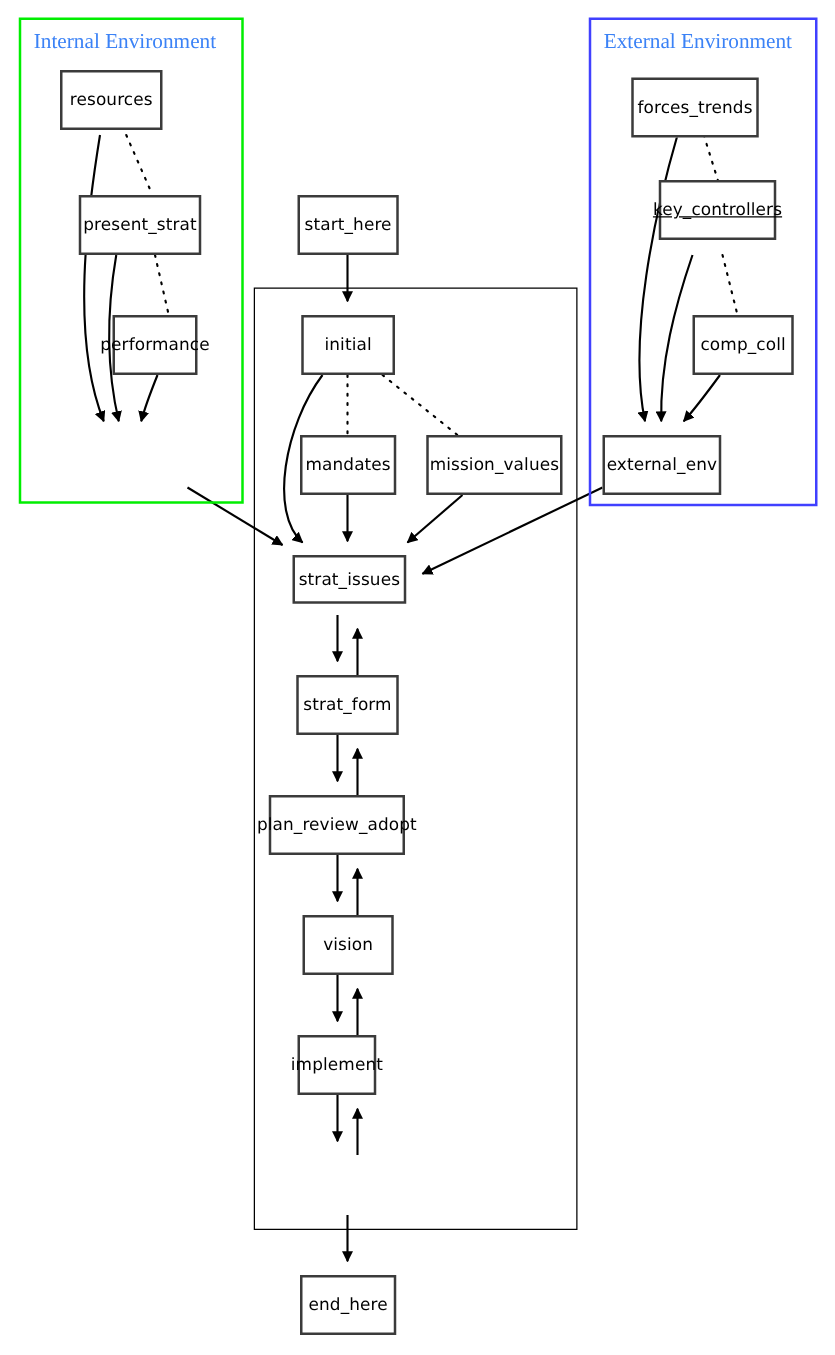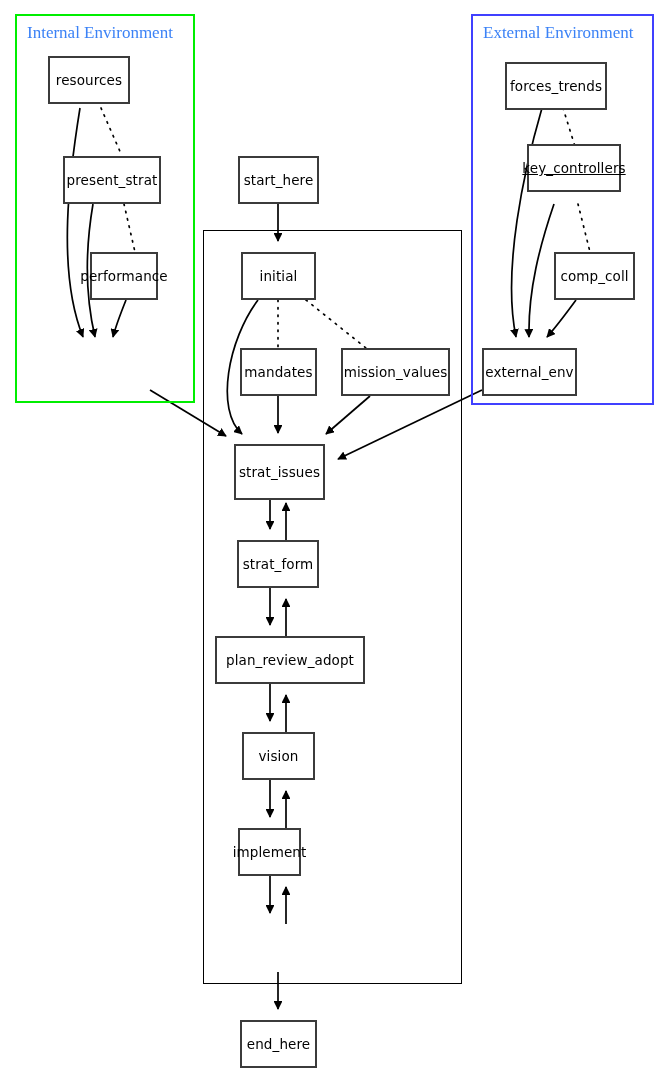--- a/index.html
+++ b/index.html
@@ -131,27 +131,27 @@
   </div>
   <div class="node" id="node-initial" style="left: 241px; top: 252px; width: 75px; height: 48px;">
     <span>initial</span>
   </div>
   <div class="node" id="node-mandates" style="left: 240px; top: 348px; width: 77px; height: 48px;">
     <span>mandates</span>
   </div>
   <div class="node" id="node-mission_values" style="left: 341px; top: 348px; width: 109px; height: 48px;">
     <span>mission_values</span>
   </div>
-  <div class="node" id="node-strat_issues" style="left: 234px; top: 444px; width: 91px; height: 56px;">
+  <div class="node" id="node-strat_issues" style="left: 234px; top: 444px; width: 91px; height: 39px;">
     <span>strat_issues</span>
   </div>
   <div class="node" id="node-strat_form" style="left: 237px; top: 540px; width: 82px; height: 48px;">
     <span>strat_form</span>
   </div>
-  <div class="node" id="node-plan_review_adopt" style="left: 215px; top: 636px; width: 150px; height: 48px;">
+  <div class="node" id="node-plan_review_adopt" style="left: 215px; top: 636px; width: 109px; height: 48px;">
     <span>plan_review_adopt</span>
   </div>
   <div class="node" id="node-vision" style="left: 242px; top: 732px; width: 73px; height: 48px;">
     <span>vision</span>
   </div>
   <div class="node" id="node-implement" style="left: 238px; top: 828px; width: 63px; height: 48px;">
     <span>implement</span>
   </div>
   <div class="node" id="node-end_here" style="left: 240px; top: 1020px; width: 77px; height: 48px;">
     <span>end_here</span>

